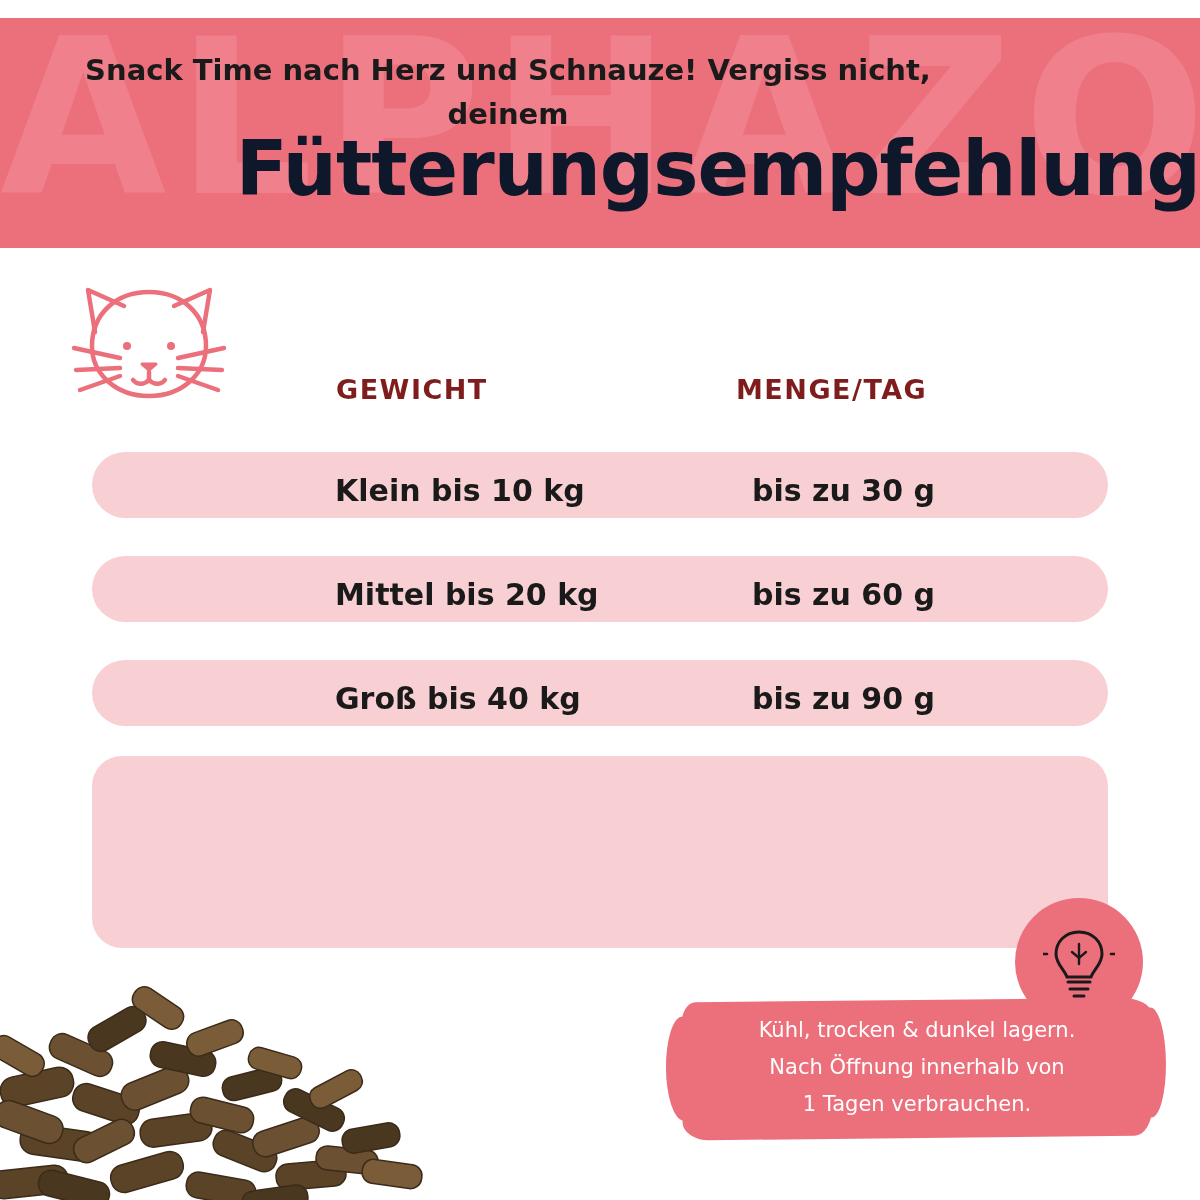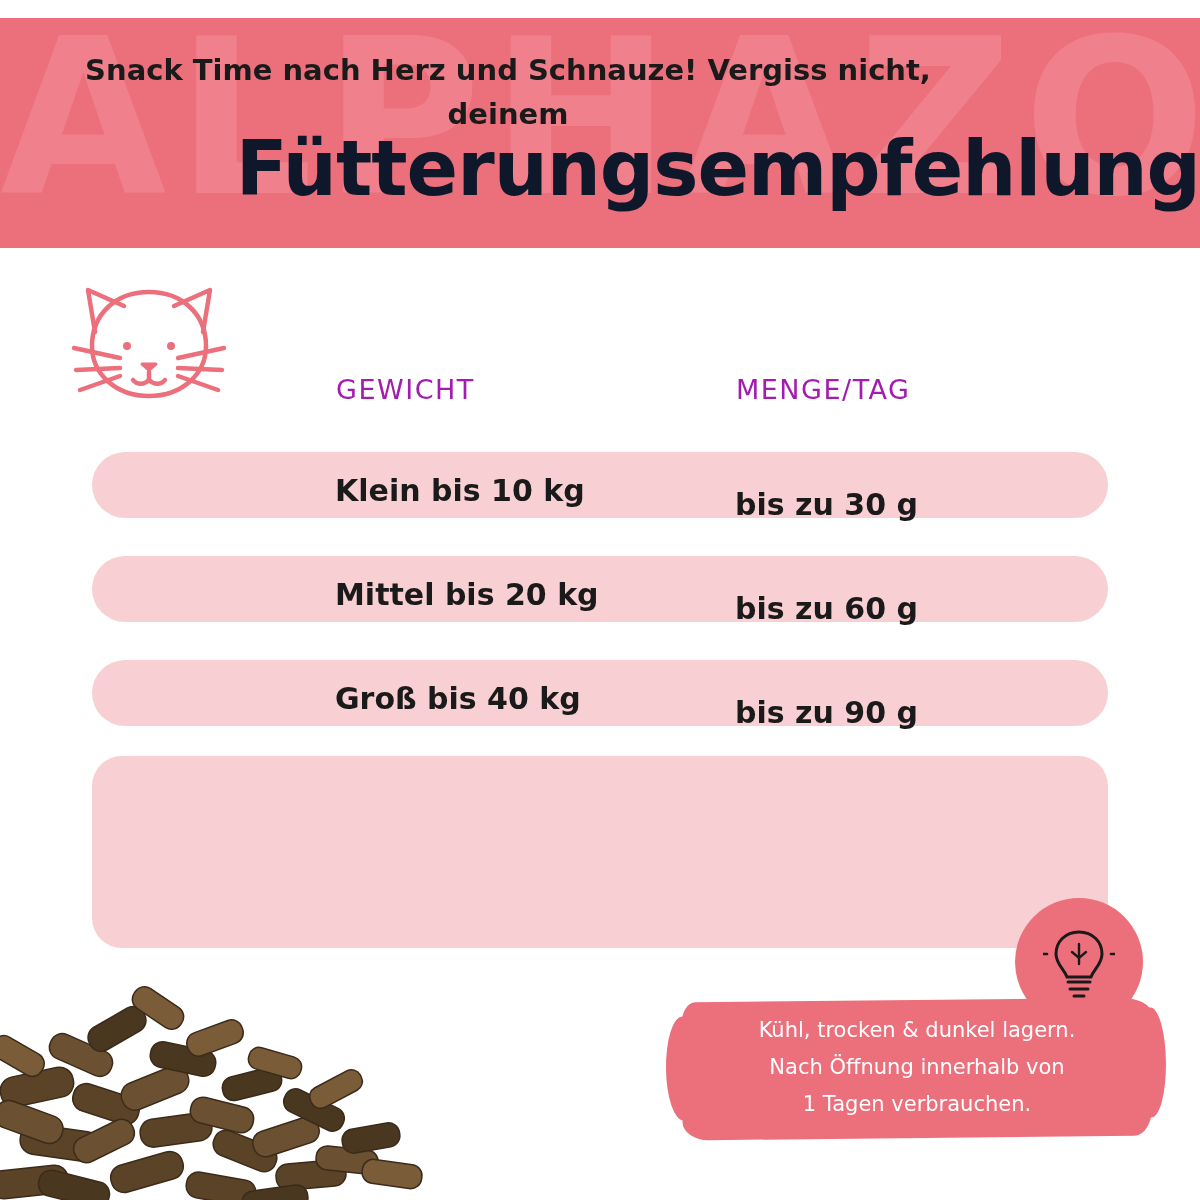--- a/index.html
+++ b/index.html
@@ -56,24 +56,24 @@
   .cat-icon {
     position: absolute;
     left: 62px; top: 276px;
     width: 175px; height: 140px;
   }
 
   
   .col-head {
     position: absolute;
     font-family: "DejaVu Sans", sans-serif;
-    font-weight: 400;
+    font-weight: 700;
     font-size: 27px;
     letter-spacing: 1.5px;
-    color: #a21caf;
+    color: #7f1d1d;
   }
   .col-head.gewicht { left: 336px; top: 374px; }
   .col-head.menge   { left: 736px; top: 374px; }
 
   .row {
     position: absolute;
     left: 92px;
     width: 1016px;
     height: 66px;
     background: #f8cfd2;
@@ -86,21 +86,21 @@
   .cell {
     position: absolute;
     font-family: "DejaVu Sans", sans-serif;
     font-weight: 700;
     font-size: 30px;
     color: #1a1a1a;
     line-height: 78px;
     white-space: nowrap;
   }
   .cell.weight { left: 243px; }
-  .cell.amount { left: 643px; margin-top: 14px; }
+  .cell.amount { left: 660px; }
 
   
   .note-box {
     position: absolute;
     left: 92px; top: 756px;
     width: 1016px; height: 192px;
     background: #f8cfd2;
     border-radius: 30px;
   }
   .note-text {

